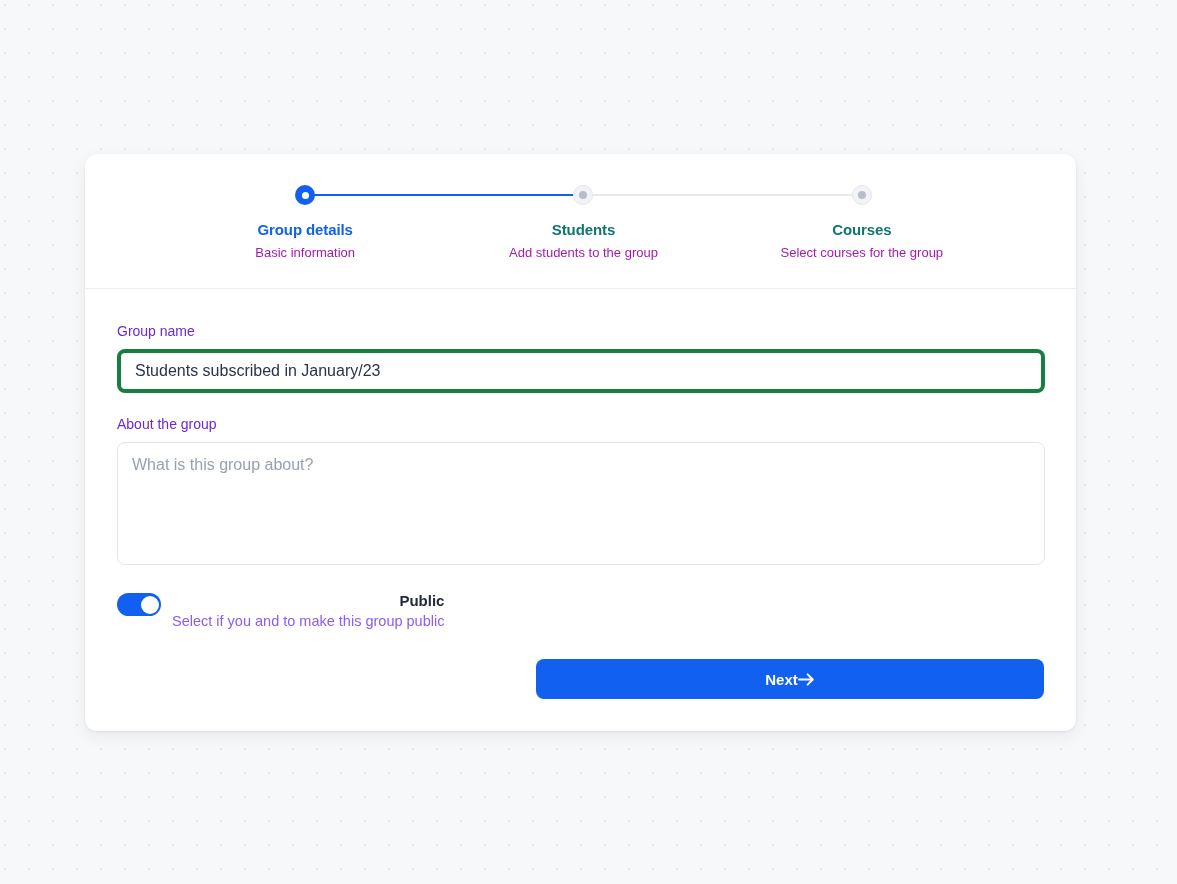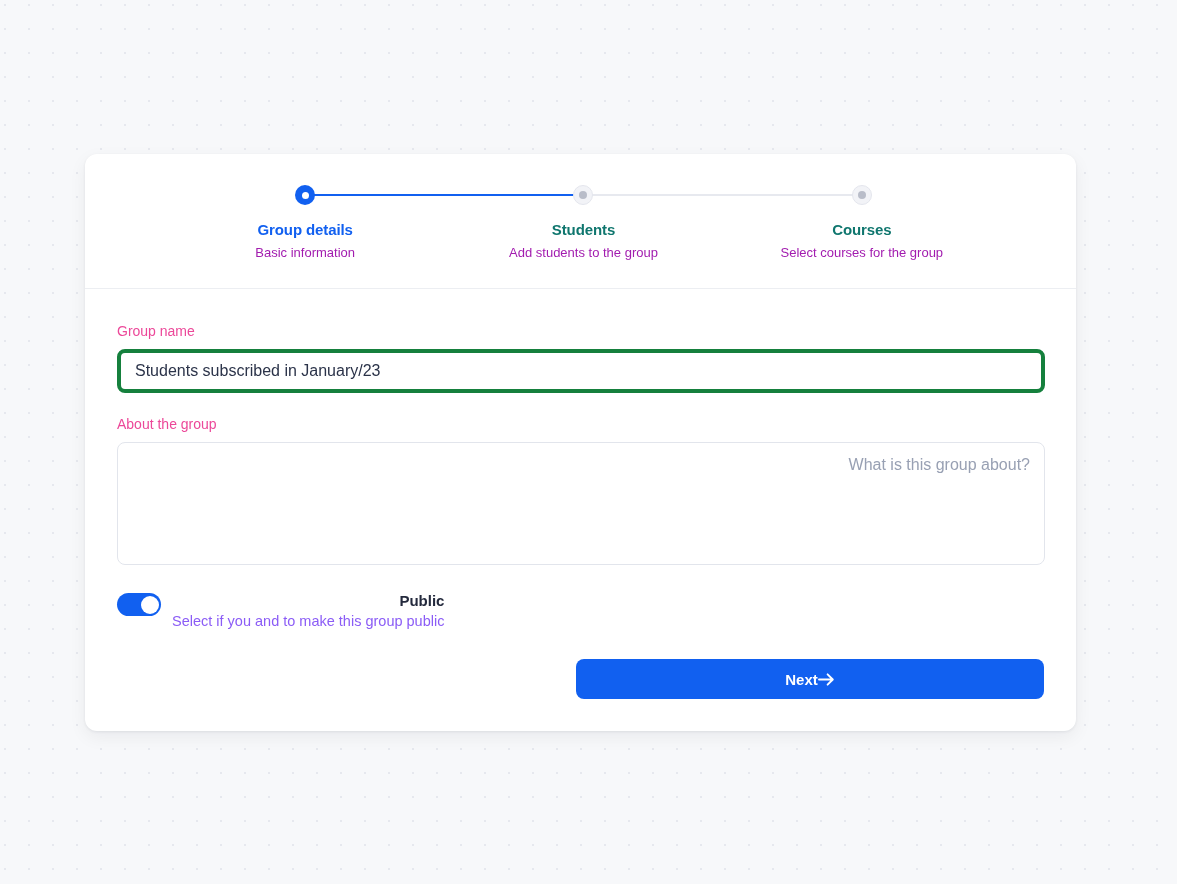--- a/index.html
+++ b/index.html
@@ -129,21 +129,21 @@
     line-height: 18px;
   }
 
   
   .form-body {
     padding: 33px 32px 32px 32px;
   }
 
   .field-label {
     font-size: 14px;
-    color: #ec4899;
+    color: #6d28d9;
     line-height: 18px;
     margin-bottom: 9px;
   }
 
   .text-input {
     display: block;
     width: 928px;
     height: 44px;
     padding: 0 14px;
     font-family: "Liberation Sans", sans-serif;
@@ -165,21 +165,20 @@
     padding: 12px 14px;
     font-family: "Liberation Sans", sans-serif;
     font-size: 16px;
     color: #2b3349;
     background: #ffffff;
     border: 1px solid #e2e5ec;
     border-radius: 8px;
     outline: none;
     resize: none;
     line-height: 20px;
-    text-align: right;
   }
   .text-area::placeholder { color: #98a0b3; }
 
   
   .toggle-row {
     display: flex;
     align-items: flex-start;
     margin-top: 26px;
   }
 
@@ -223,21 +222,21 @@
   .actions {
     display: flex;
     justify-content: flex-end;
     margin-top: 28px;
   }
 
   .next-button {
     display: flex;
     align-items: center;
     justify-content: center;
-    width: 468px;
+    width: 508px;
     height: 40px;
     background: #1160f0;
     border: none;
     border-radius: 8px;
     color: #ffffff;
     font-family: "Liberation Sans", sans-serif;
     font-size: 15px;
     font-weight: bold;
     cursor: pointer;
   }

